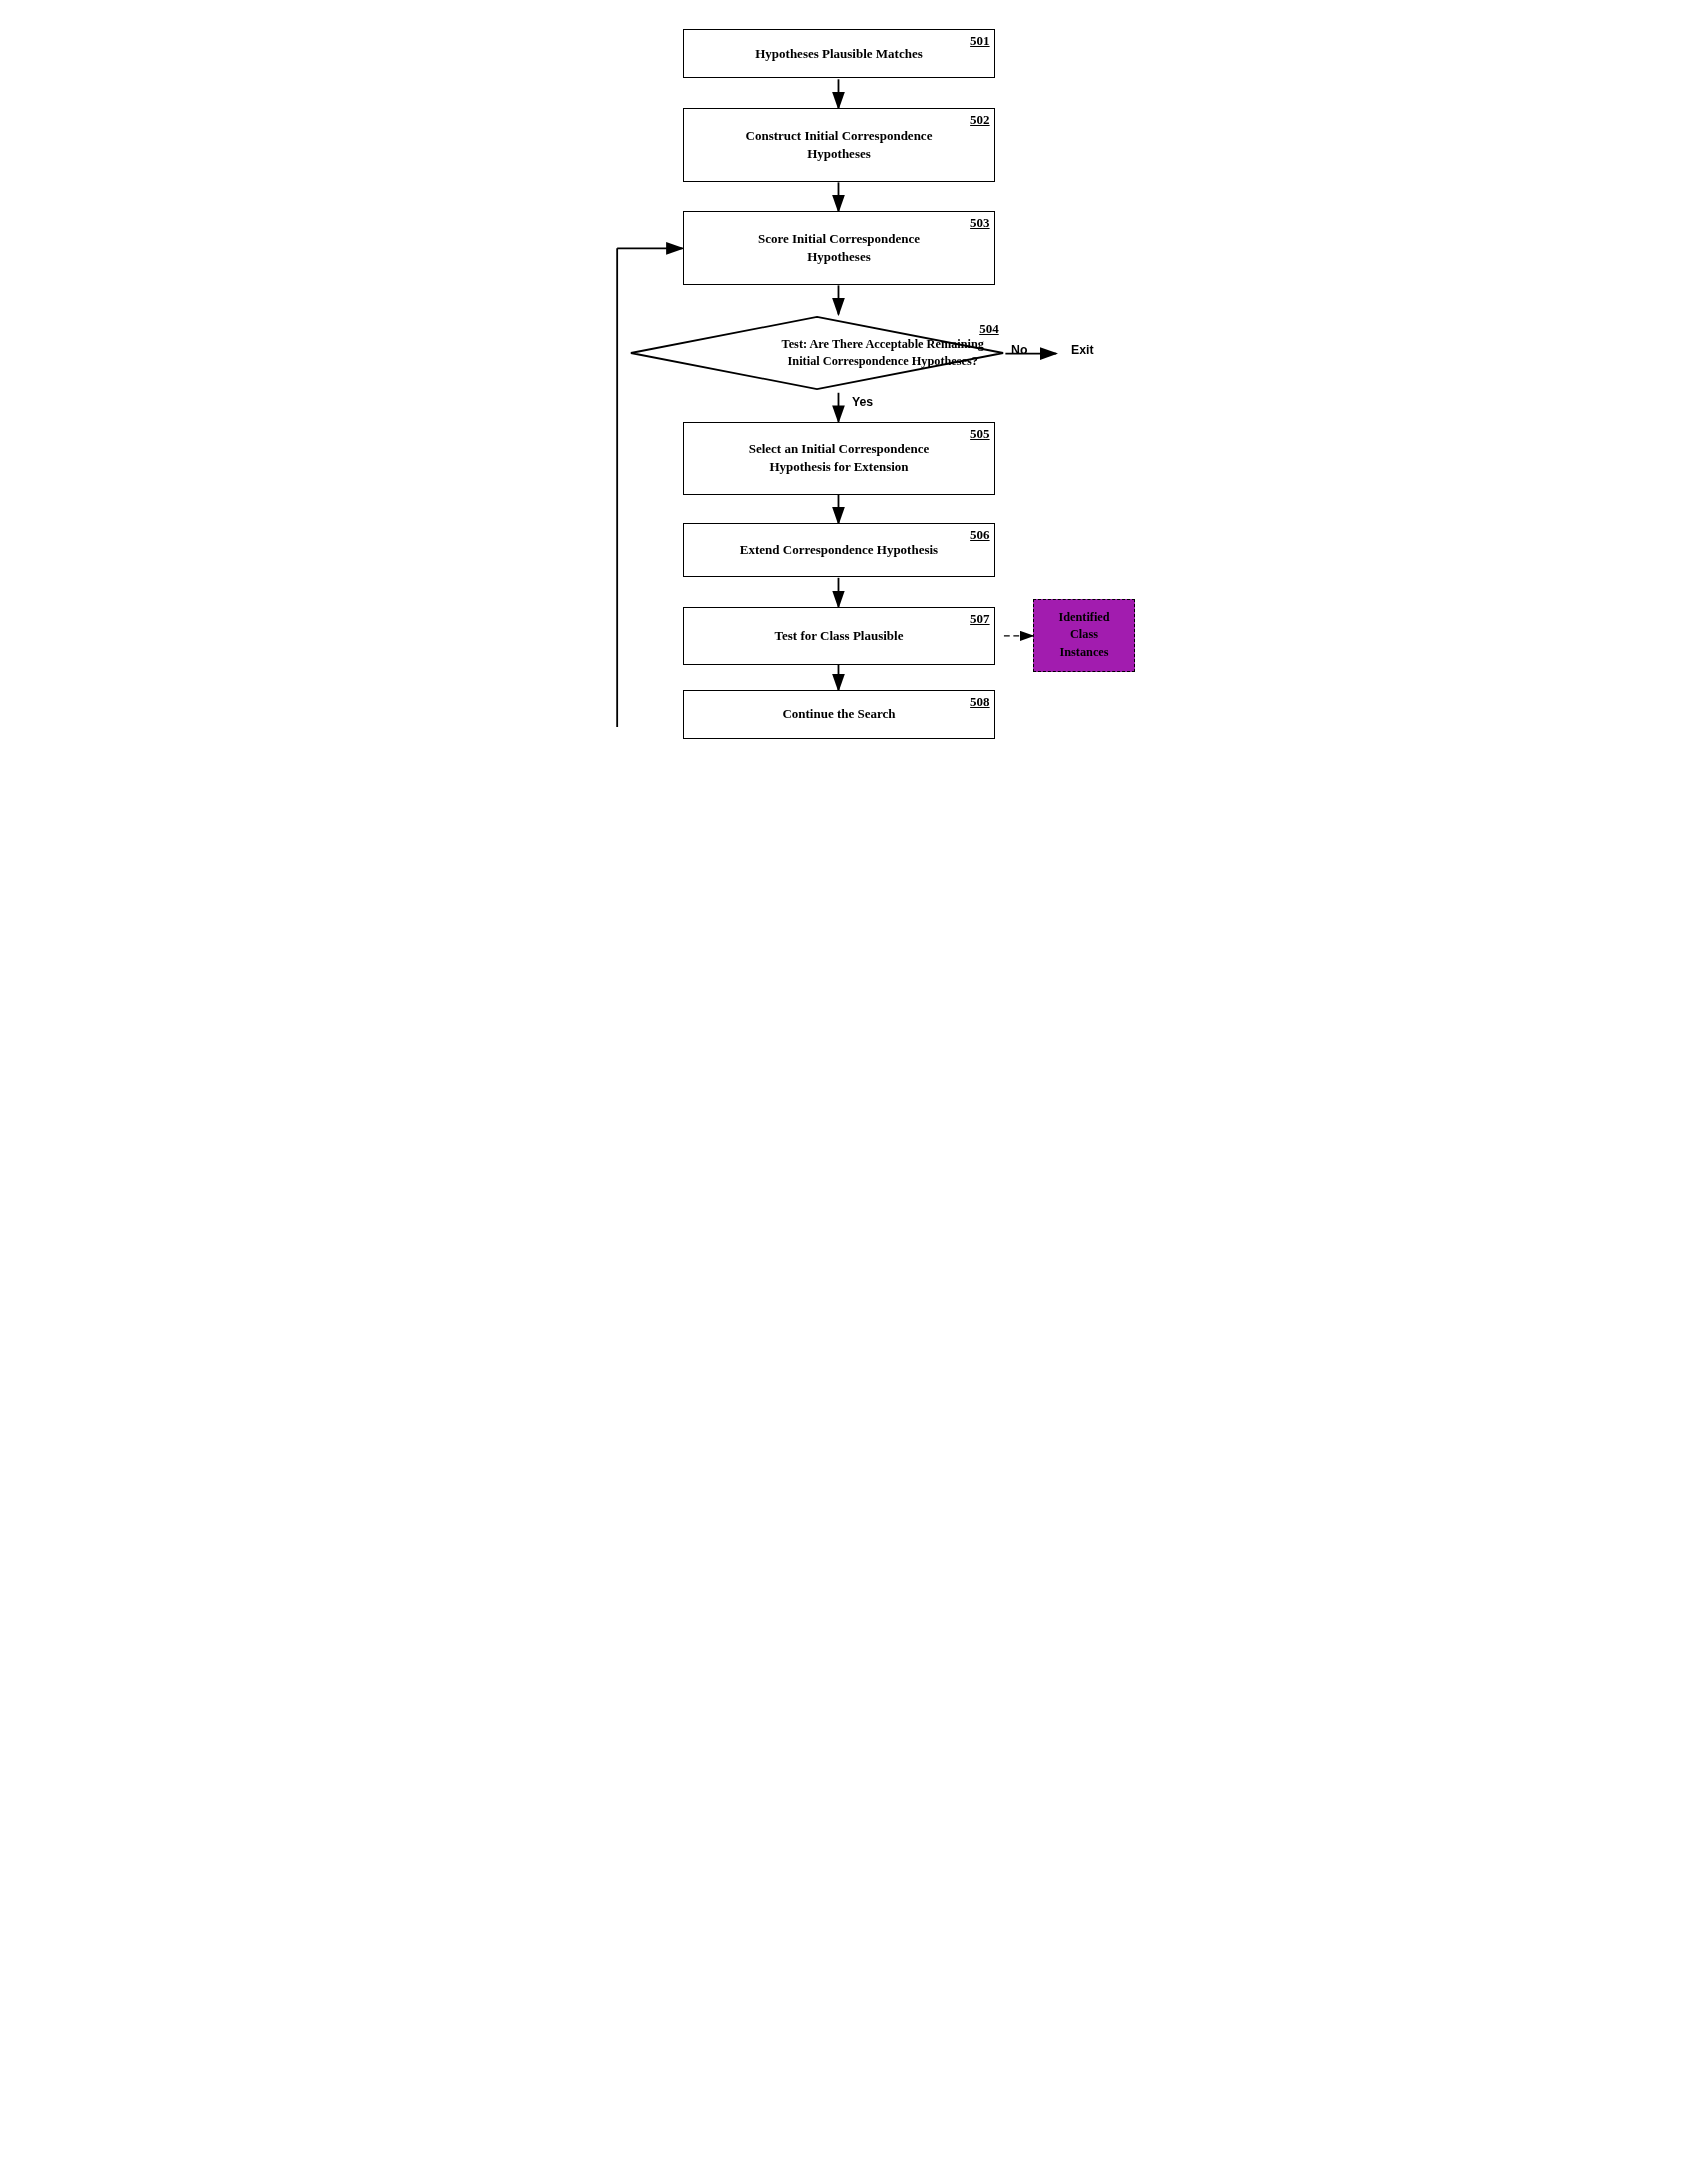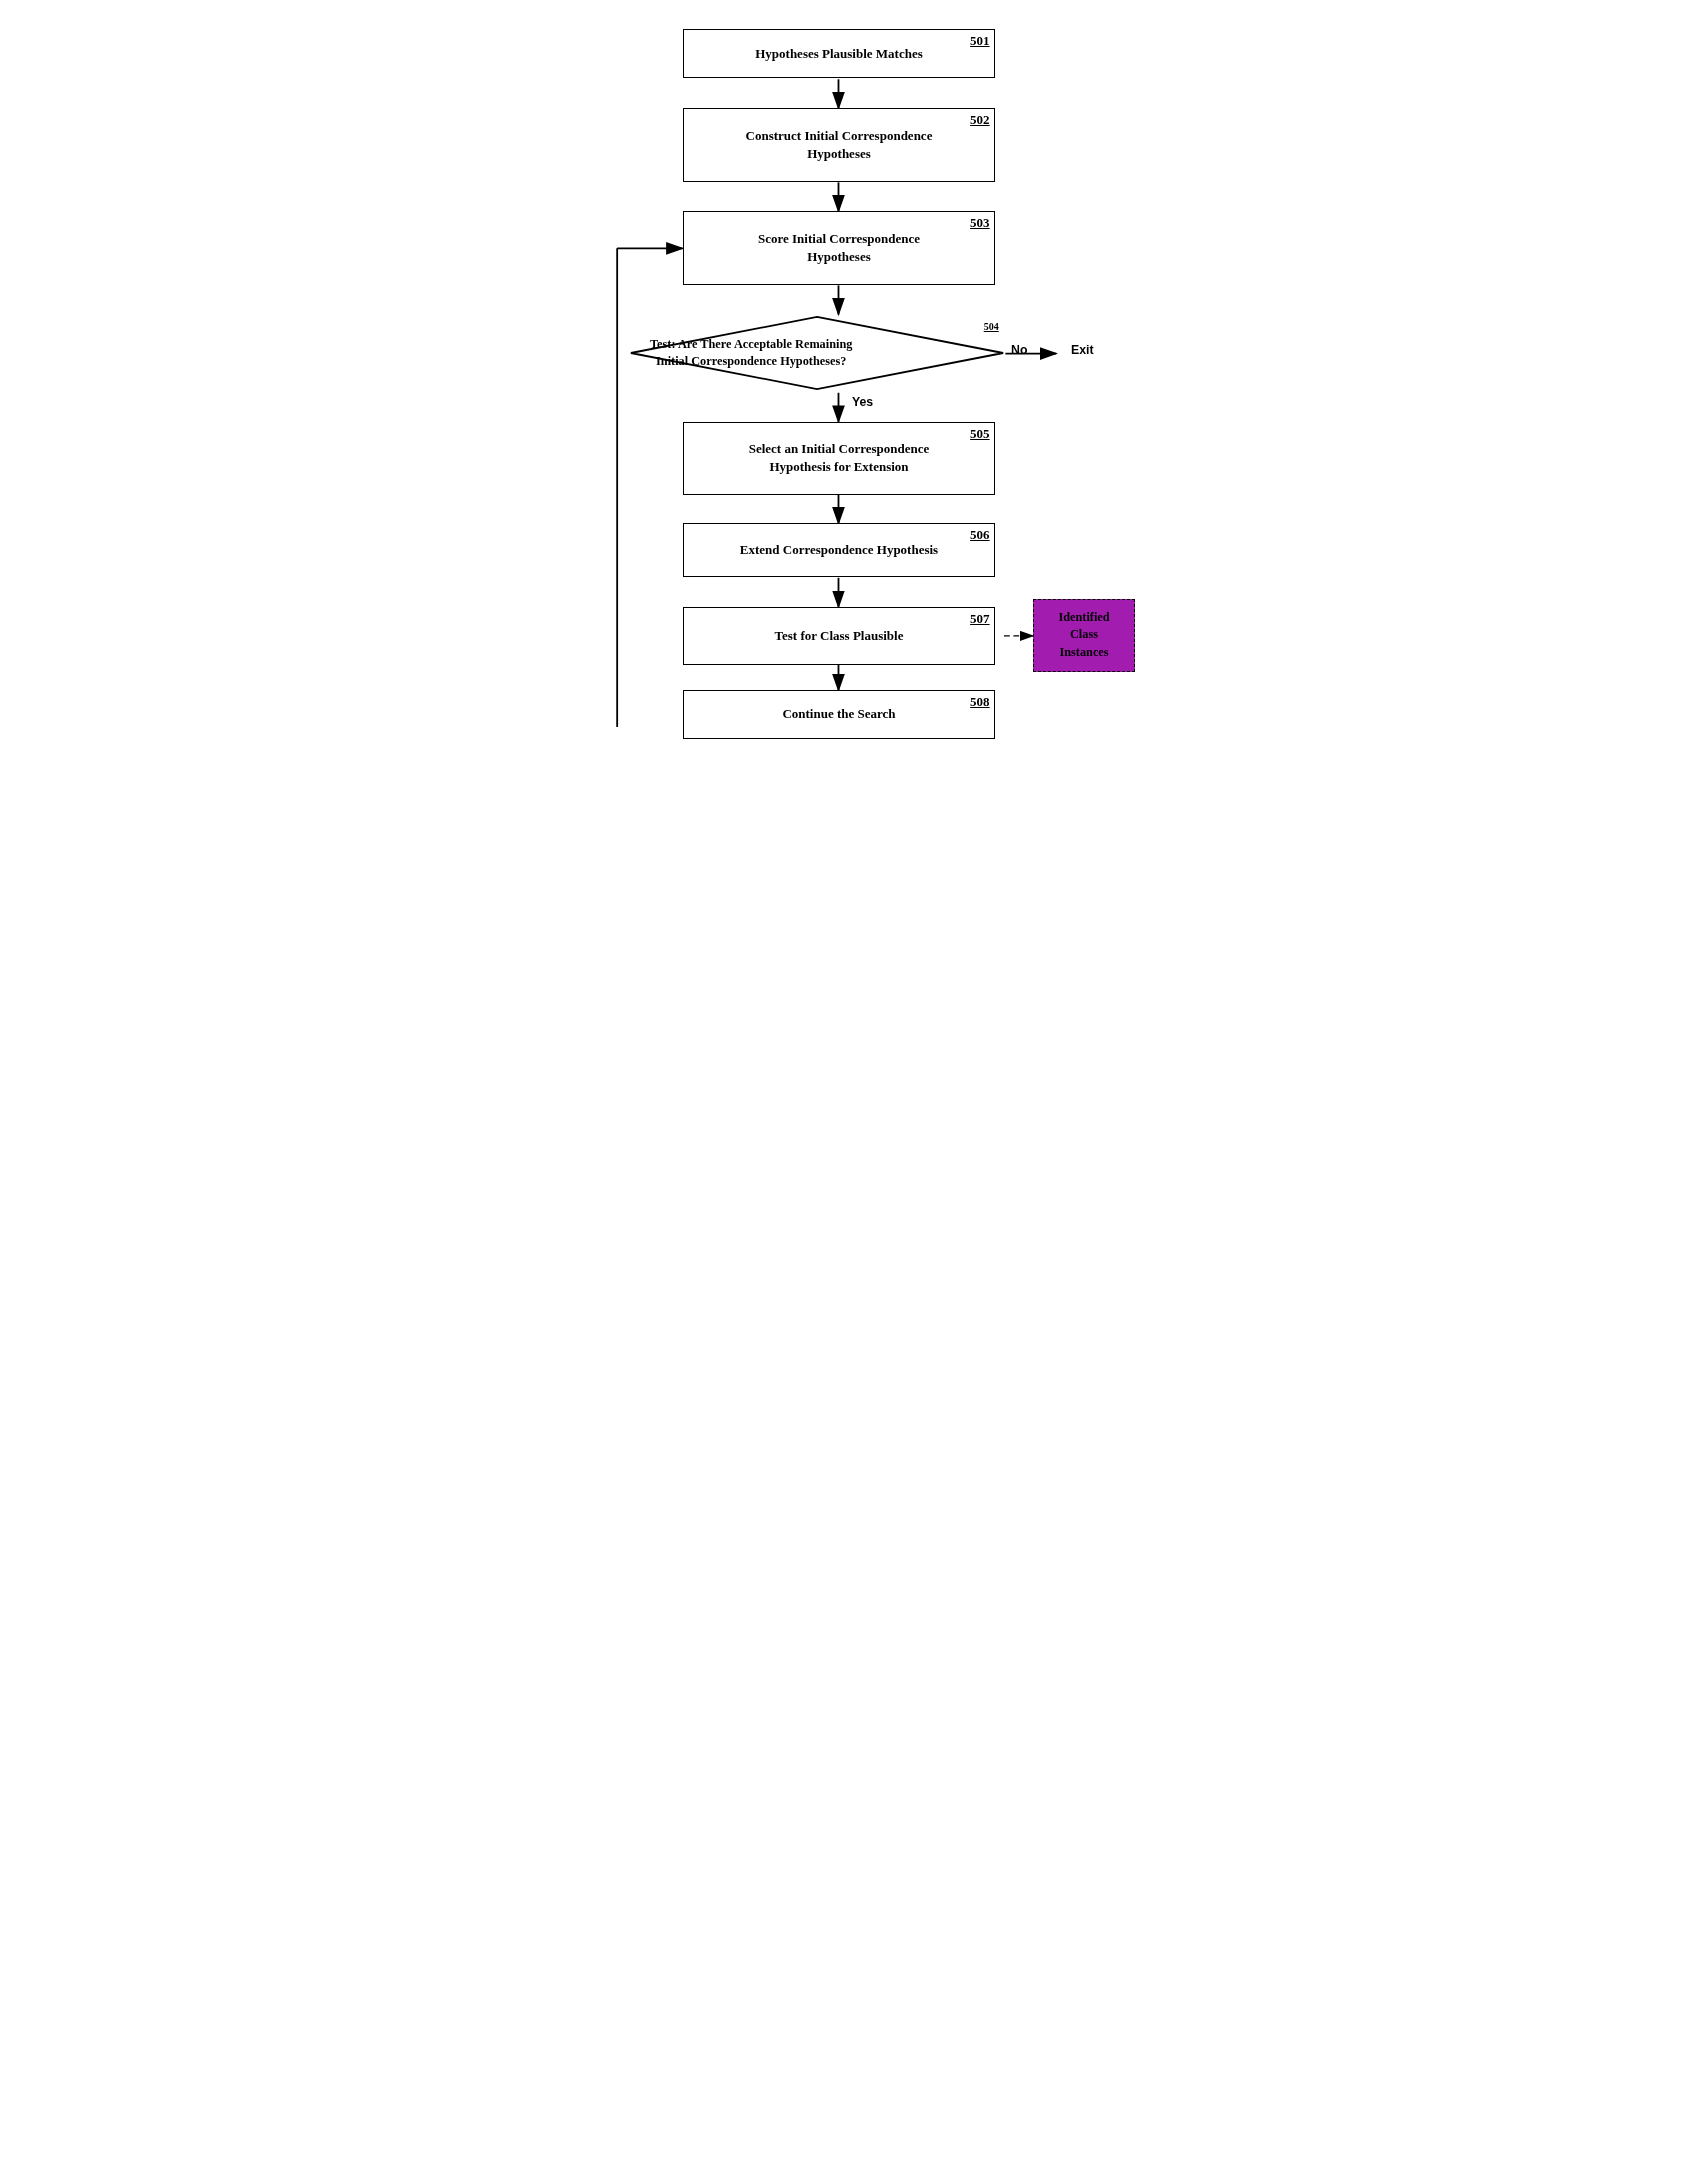--- a/index.html
+++ b/index.html
@@ -45,42 +45,42 @@
     
     .flow-diamond-wrap {
       position: absolute;
     }
     .flow-diamond-wrap .diamond-inner {
       position: relative;
       width: 100%;
       height: 100%;
       display: flex;
       align-items: center;
-      justify-content: flex-start;
+      justify-content: flex-end;
     }
     .flow-diamond-wrap svg {
       position: absolute;
       top: 0; left: 0;
       width: 100%; height: 100%;
     }
     .flow-diamond-wrap .diamond-text {
       position: relative;
       z-index: 2;
       text-align: center;
       font-size: 12.3px;
       font-weight: bold;
       line-height: 1.35;
       padding: 0 22px;
     }
     .flow-diamond-wrap .step-num {
       position: absolute;
       top: 7.3px;
       right: 7.3px;
       z-index: 3;
-      font-size: 10px;
+      font-size: 13px;
       font-weight: bold;
       text-decoration: underline;
     }
 
     
     .dashed-box {
       position: absolute;
       border: 1.8px dashed #000;
       background: #a21caf;
       display: flex;

